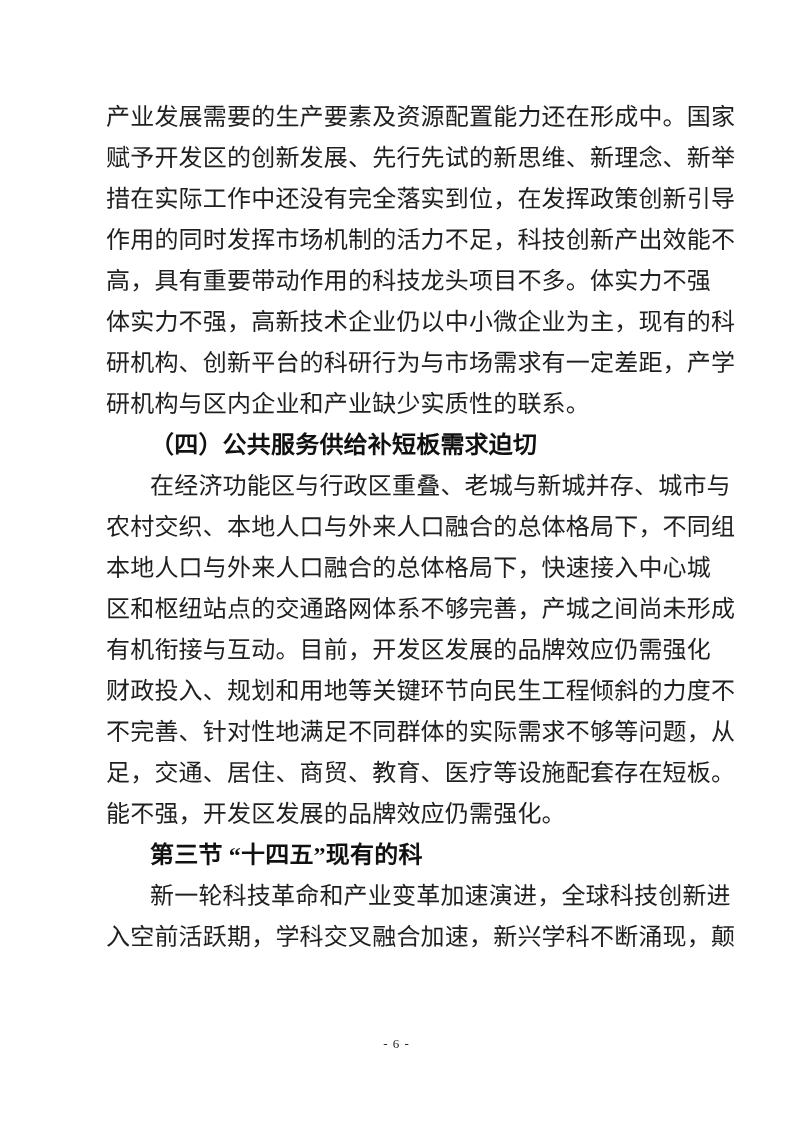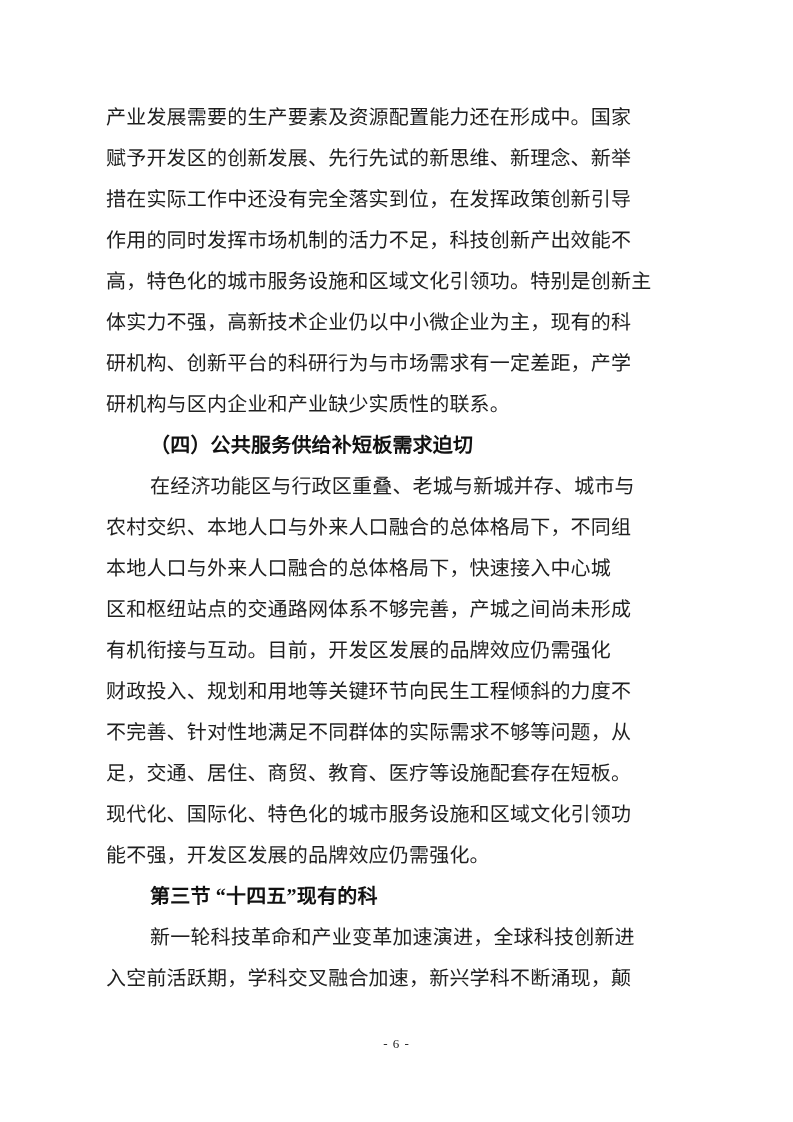--- a/index.html
+++ b/index.html
@@ -16,21 +16,21 @@
     font-family: "Liberation Serif", "DejaVu Serif", serif;
     color: #1f1f1f;
   }
   .text-block {
     position: absolute;
     left: 106px;
     top: 97px;
     width: 582px;
   }
   .line {
-    font-size: 20px;
+    font-size: 24px;
     line-height: 41px;
     letter-spacing: 0.2px;
     white-space: nowrap;
     color: #1f1f1f;
     font-family: "Liberation Serif", "DejaVu Serif", serif;
   }
   .line.indent {
     padding-left: 44px;
   }
   .line.heading {
@@ -52,33 +52,32 @@
 </style>
 </head>
 <body>
 
 <div class="page">
   <div class="text-block">
       <div class="line body">产业发展需要的生产要素及资源配置能力还在形成中。国家</div>
       <div class="line body">赋予开发区的创新发展、先行先试的新思维、新理念、新举</div>
       <div class="line body">措在实际工作中还没有完全落实到位，在发挥政策创新引导</div>
       <div class="line body">作用的同时发挥市场机制的活力不足，科技创新产出效能不</div>
-      <div class="line body">高，特色化的城市服务设施和区域文化引领功。特别是创新主</div>
+      <div class="line body">高，具有重要带动作用的科技龙头项目不多。体实力不强</div>
       <div class="line body">体实力不强，高新技术企业仍以中小微企业为主，现有的科</div>
       <div class="line body">研机构、创新平台的科研行为与市场需求有一定差距，产学</div>
       <div class="line body">研机构与区内企业和产业缺少实质性的联系。</div>
       <div class="line heading">（四）公共服务供给补短板需求迫切</div>
       <div class="line indent">在经济功能区与行政区重叠、老城与新城并存、城市与</div>
       <div class="line body">农村交织、本地人口与外来人口融合的总体格局下，不同组</div>
       <div class="line body">本地人口与外来人口融合的总体格局下，快速接入中心城</div>
       <div class="line body">区和枢纽站点的交通路网体系不够完善，产城之间尚未形成</div>
       <div class="line body">有机衔接与互动。目前，开发区发展的品牌效应仍需强化</div>
       <div class="line body">财政投入、规划和用地等关键环节向民生工程倾斜的力度不</div>
       <div class="line body">不完善、针对性地满足不同群体的实际需求不够等问题，从</div>
       <div class="line body">足，交通、居住、商贸、教育、医疗等设施配套存在短板。</div>
-      <div class="line body">现代化、国际化、特色化的城市服务设施和区域文化引领功</div>
       <div class="line body">能不强，开发区发展的品牌效应仍需强化。</div>
       <div class="line heading">第三节 “十四五”现有的科</div>
       <div class="line indent">新一轮科技革命和产业变革加速演进，全球科技创新进</div>
       <div class="line body">入空前活跃期，学科交叉融合加速，新兴学科不断涌现，颠</div>
     </div>
   <div class="page-number">- 6 -</div>
 </div>
 
 </body></html>

